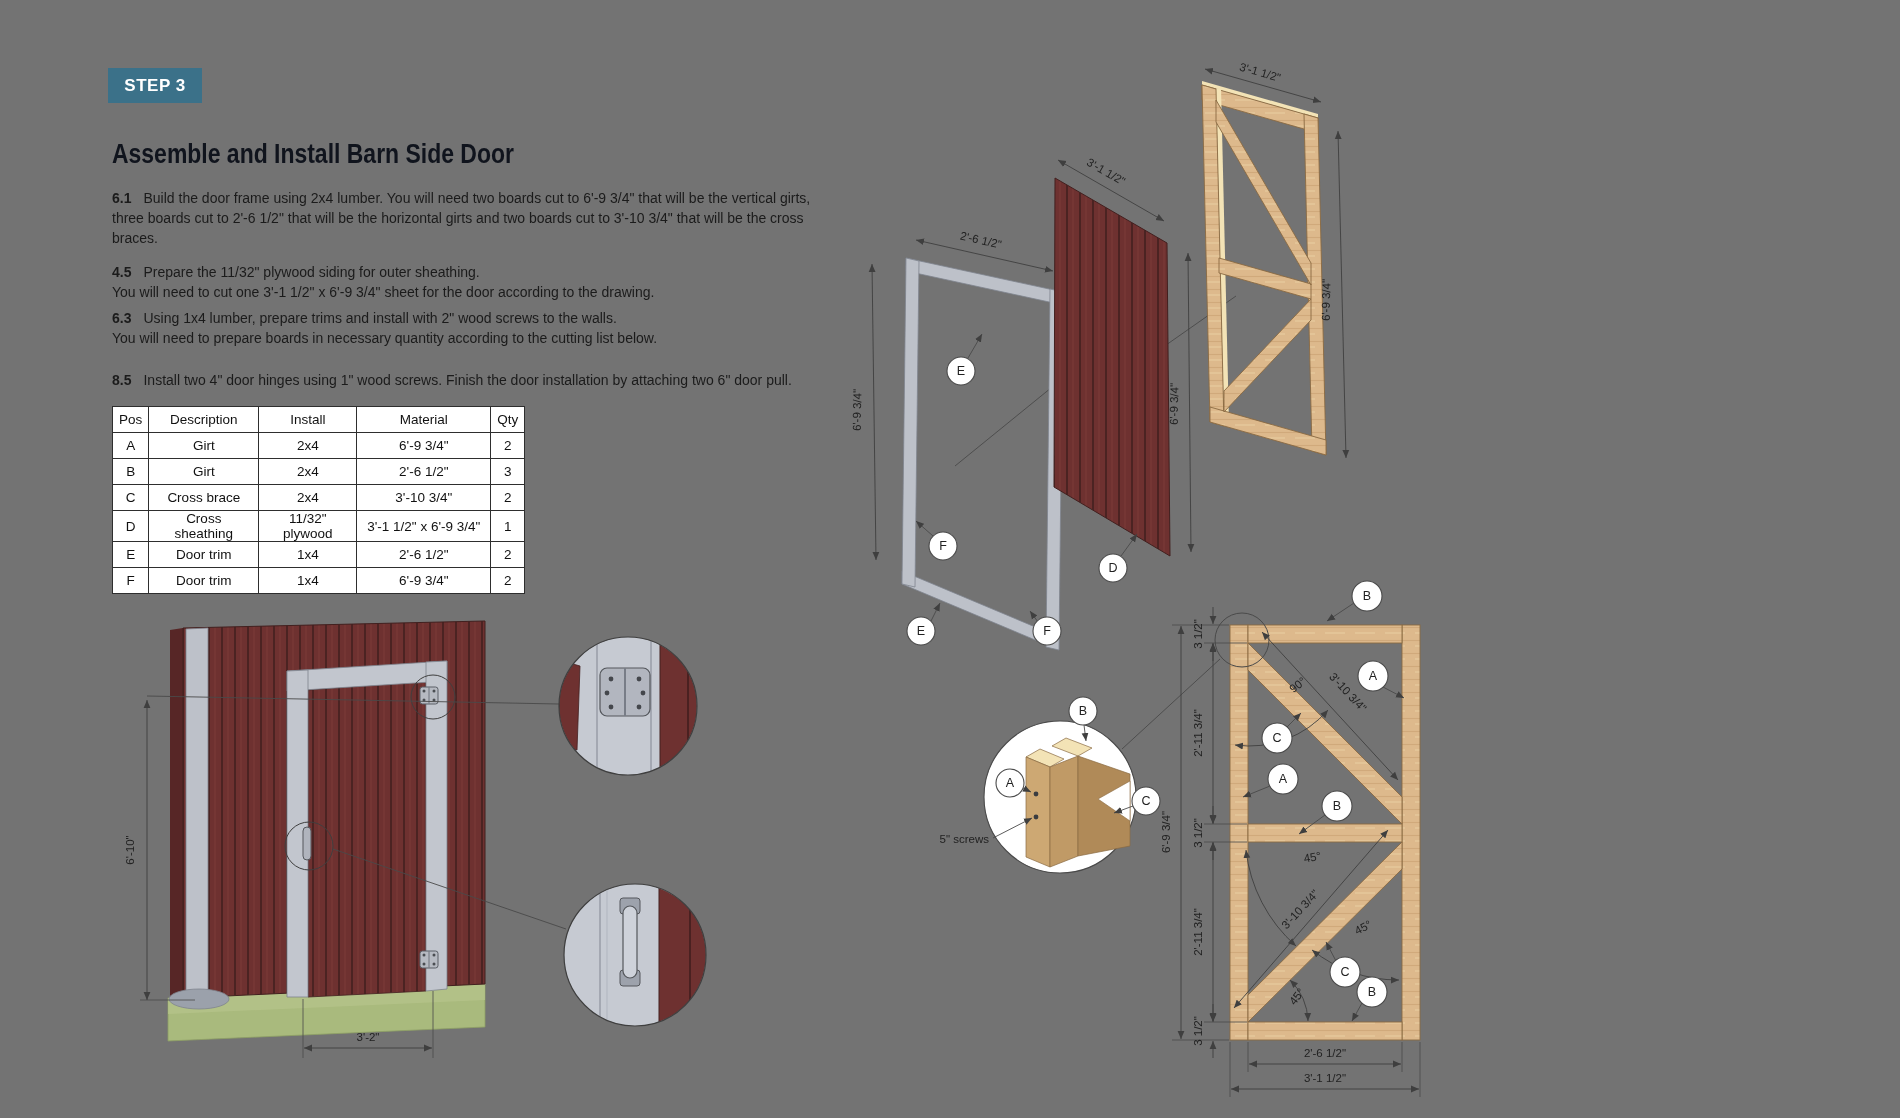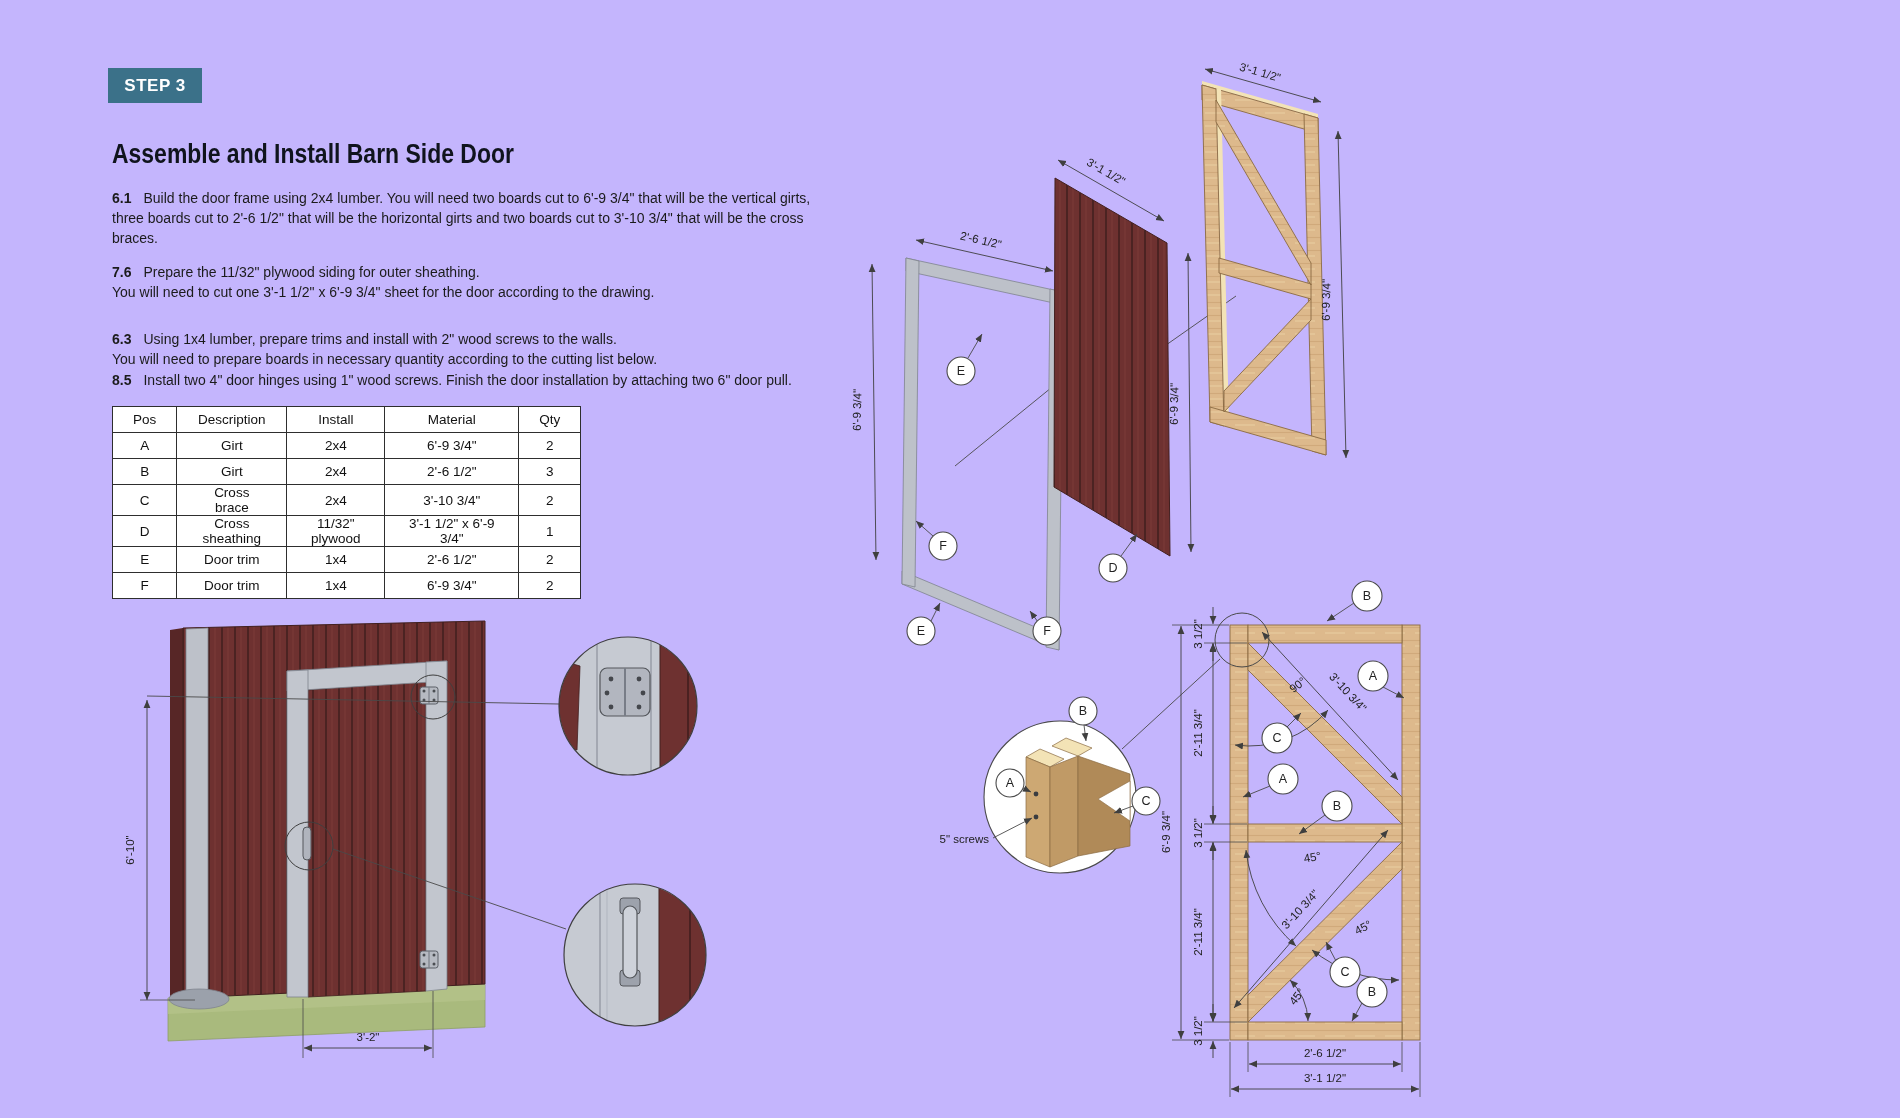--- a/index.html
+++ b/index.html
@@ -1,28 +1,28 @@
 <!DOCTYPE html>
 <html><head>
 <meta charset="utf-8">
 <style>
   html,body{margin:0;padding:0;background:#fff;}
-  #page{position:relative;width:1900px;height:1118px;background:#c4b5fd;overflow:hidden;
+  #page{position:relative;width:1900px;height:1118px;background:#737373;overflow:hidden;
         font-family:"Liberation Sans",sans-serif;}
   .abs{position:absolute;}
   #badge{left:108px;top:68px;width:94px;height:35px;color:#fff;font-weight:bold;font-size:17px;
          display:flex;align-items:center;justify-content:center;letter-spacing:.5px;}
   #title{left:112px;top:138px;font-size:28px;font-weight:bold;color:#10141d;
          transform:scaleX(.82);transform-origin:left top;white-space:nowrap;}
   .para{left:112px;width:800px;font-size:14px;line-height:20px;color:#1b1b1b;}
   .para .txt{white-space:pre-line;}
   .num{font-weight:bold;margin-right:12px;}
   #cutlist{position:absolute;left:112px;top:406px;border-collapse:collapse;font-size:13.5px;color:#111;}
   #cutlist th,#cutlist td{border:1.5px solid #2e2e2e;text-align:center;font-weight:normal;
-                          height:25px;padding:0 20px;background:#fff;}
+                          height:25px;padding:0 6px;background:#fff;}
   svg text{font-family:"Liberation Sans",sans-serif;fill:#222;}
   .dim{font-size:11.5px;}
   .lbl{font-size:12.5px;}
   .dl{stroke:#3f3f3f;stroke-width:0.9;fill:none;}
   .ext{stroke:#4a4a4a;stroke-width:0.8;fill:none;}
   .ldr{stroke:#4a4a4a;stroke-width:0.9;fill:none;}
   .pc{fill:#fff;stroke:#4a4a4a;stroke-width:1.1;}
   .gray{fill:#bdc1c9;stroke:#7f848e;stroke-width:0.8;}
   .woodb{fill:url(#wood);stroke:#8a6a42;stroke-width:0.9;}
 </style>
@@ -34,24 +34,24 @@
   <div id="badge" class="abs" style="background: rgb(59, 113, 137);">STEP 3</div>
 
   <div id="title" class="abs">Assemble and Install Barn Side Door</div>
 
   <div class="abs para" style="top:188px">
     <span class="num">6.1</span><span class="txt">Build the door frame using 2x4 lumber. You will need two boards cut to 6'-9 3/4" that will be the vertical girts,
 three boards cut to 2'-6 1/2" that will be the horizontal girts and two boards cut to 3'-10 3/4" that will be the cross
 braces.</span>
   </div>
   <div class="abs para" style="top:262px">
-    <span class="num">7.6</span><span class="txt">Prepare the 11/32" plywood siding for outer sheathing.
+    <span class="num">4.5</span><span class="txt">Prepare the 11/32" plywood siding for outer sheathing.
 You will need to cut one 3'-1 1/2" x 6'-9 3/4" sheet for the door according to the drawing.</span>
   </div>
-  <div class="abs para" style="top:329px">
+  <div class="abs para" style="top:308px">
     <span class="num">6.3</span><span class="txt">Using 1x4 lumber, prepare trims and install with 2" wood screws to the walls.
 You will need to prepare boards in necessary quantity according to the cutting list below.</span>
   </div>
   <div class="abs para" style="top:370px">
     <span class="num">8.5</span><span class="txt">Install two 4" door hinges using 1" wood screws. Finish the door installation by attaching two 6" door pull.</span>
   </div>
 
   <table id="cutlist">
     <colgroup>
         <col style="width:28px">

